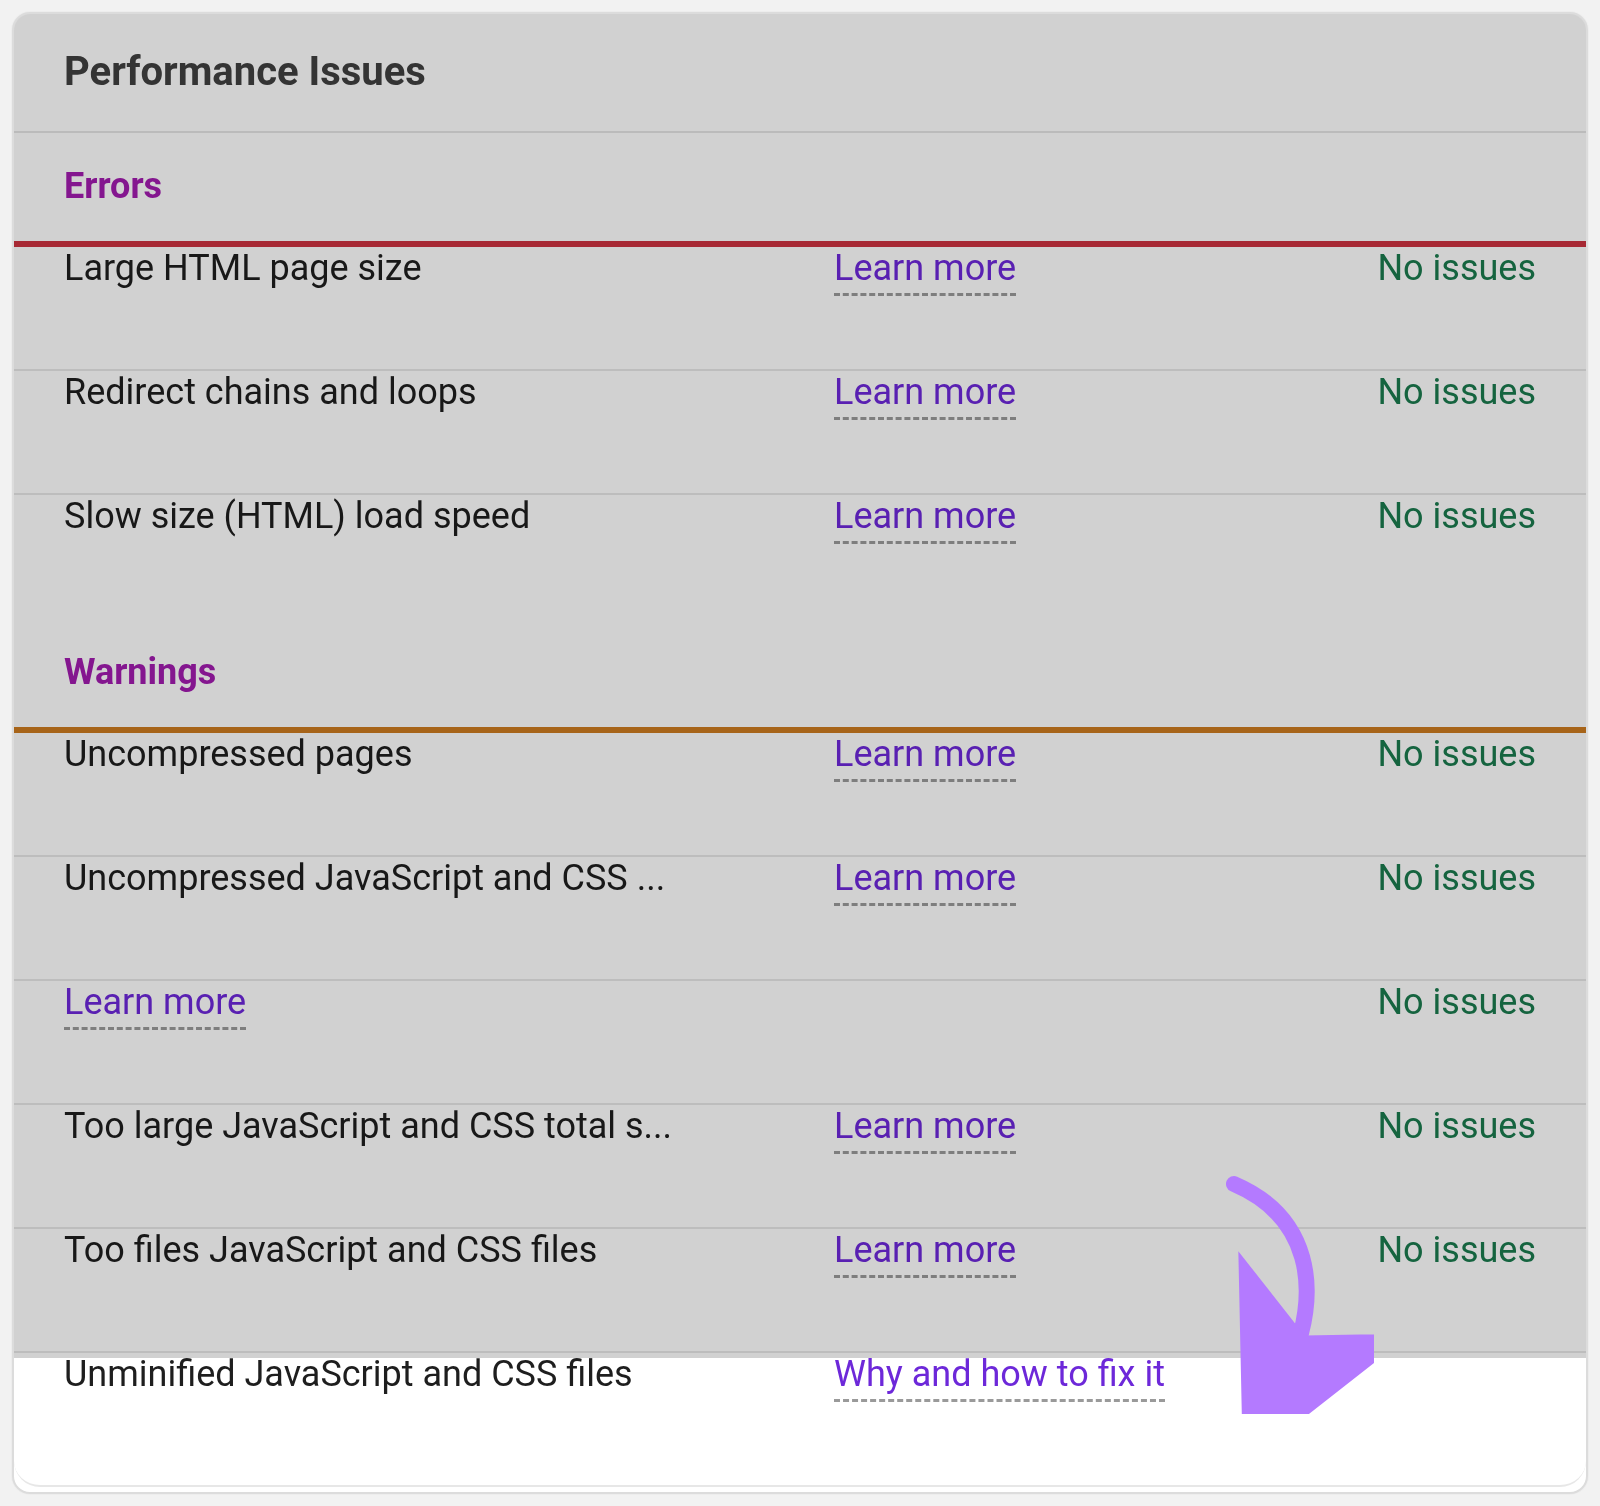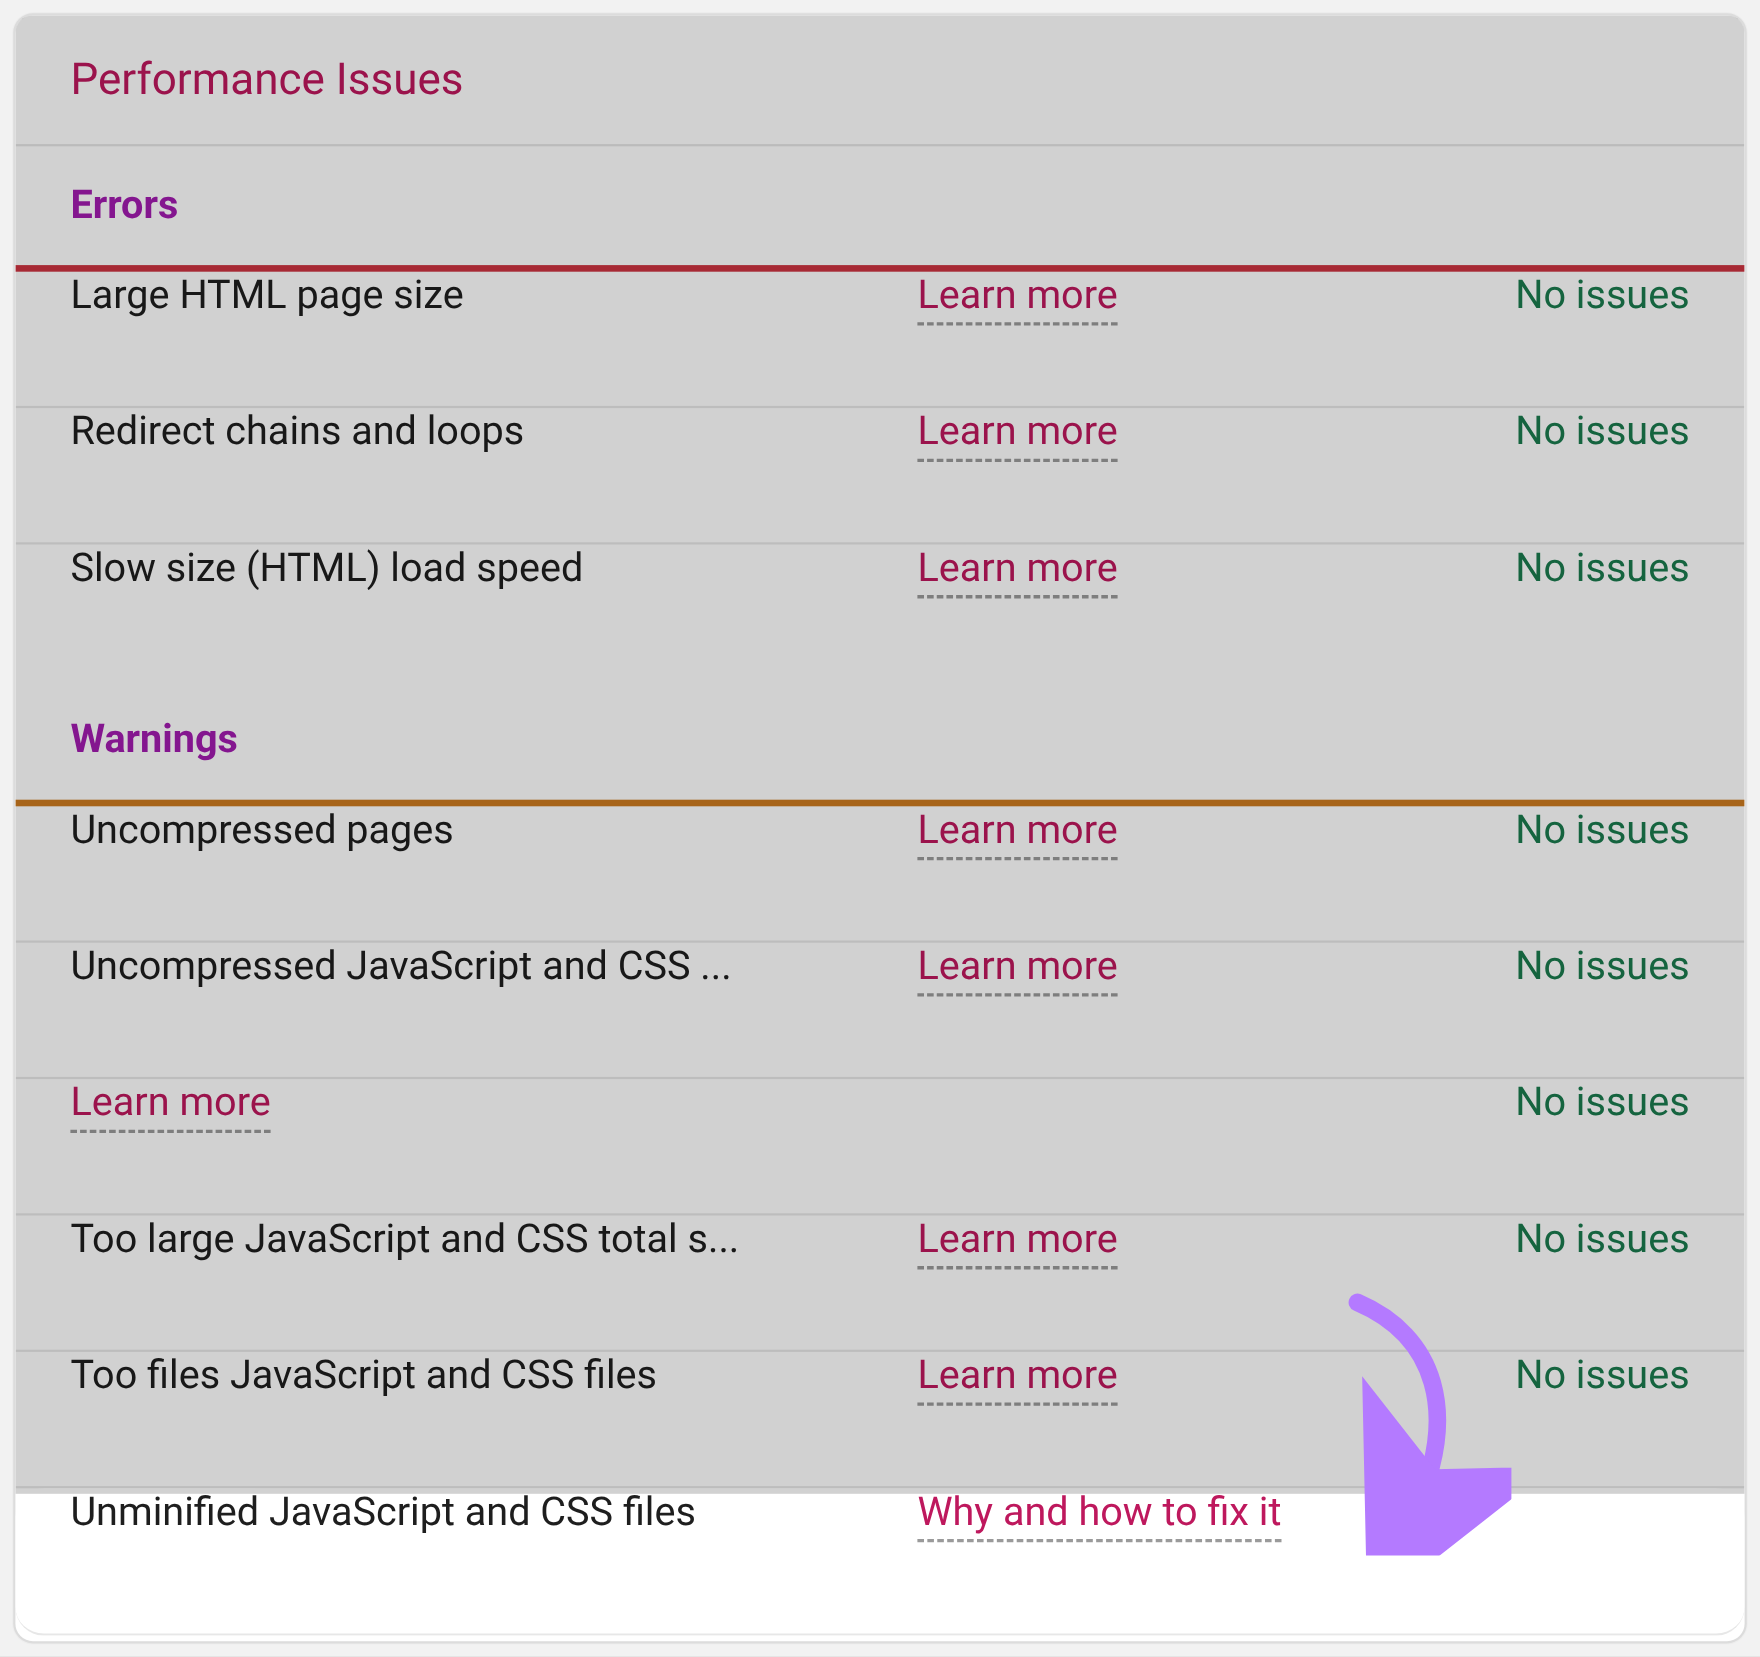--- a/index.html
+++ b/index.html
@@ -26,22 +26,22 @@
     left: 0; top: 0;
     width: 100%;
     height: 1344px;
     background: rgba(0,0,0,0.18);
     z-index: 5;
     pointer-events: none;
   }
   .panel-header {
     padding: 34px 50px 36px 50px;
     font-size: 40px;
-    font-weight: 400;
-    color: #be185d;
+    font-weight: 700;
+    color: #404040;
     border-bottom: 2px solid #e5e5e5;
   }
   .section-header {
     padding: 32px 50px 34px 50px;
     font-size: 36px;
     font-weight: 700;
     color: #a21caf;
   }
   .divider-red {
     height: 6px;
@@ -67,21 +67,21 @@
     white-space: nowrap;
     overflow: hidden;
     text-overflow: ellipsis;
   }
   .col-learn {
     flex: 1;
     color: #6b6b6b;
   }
   .learn-link {
     display: inline-block;
-    color: #be185d;
+    color: #6d28d9;
     border-bottom: 3px dashed #9a9a9a;
     padding-bottom: 4px;
     cursor: pointer;
   }
   .col-status {
     text-align: right;
     color: #1a7a4e;
     font-weight: 400;
     white-space: nowrap;
   }

